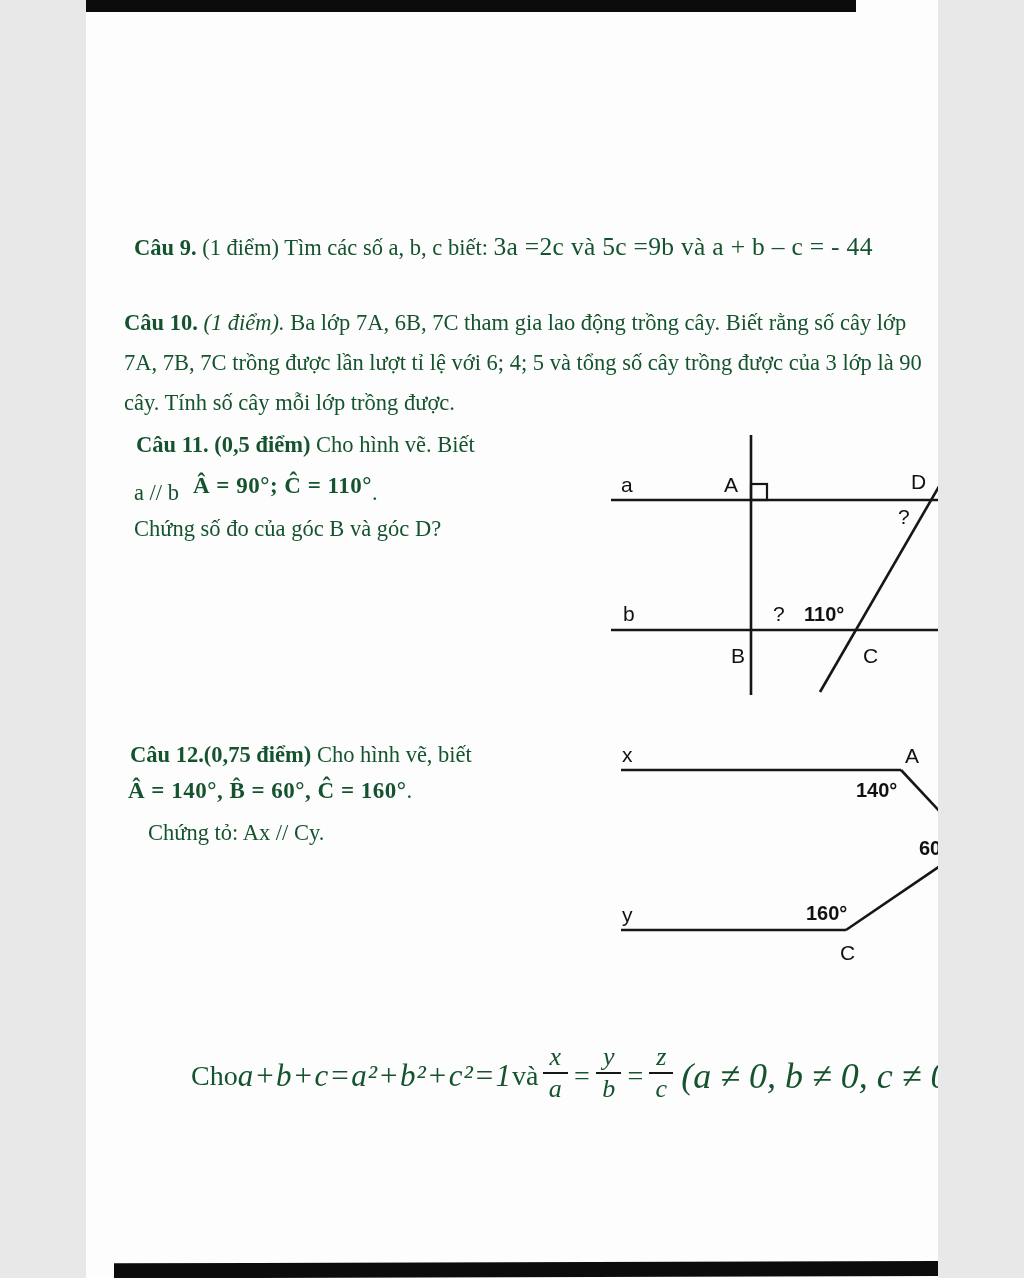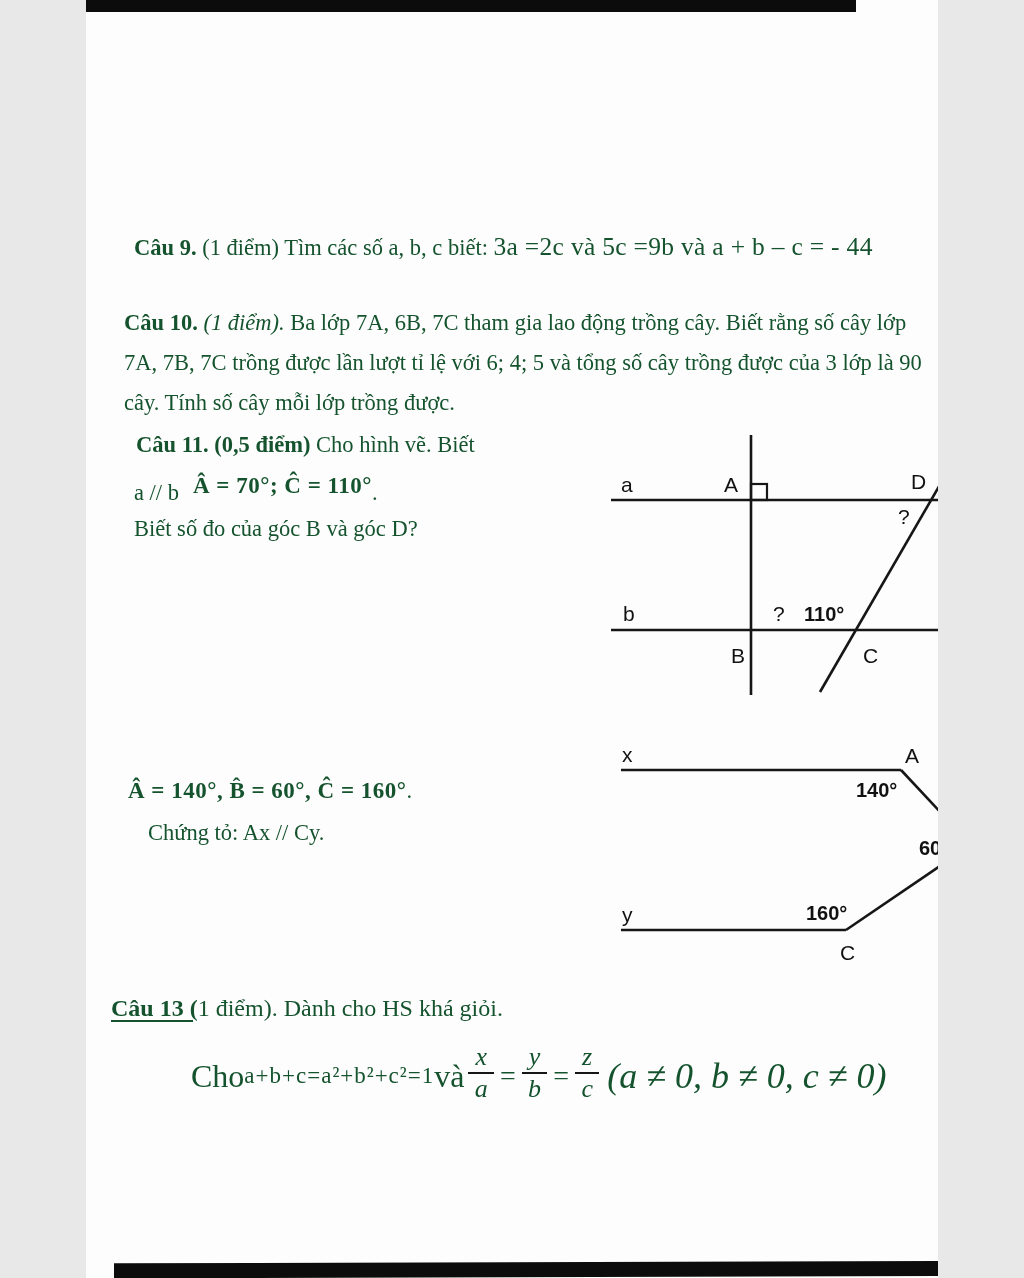--- a/index.html
+++ b/index.html
@@ -23,22 +23,22 @@
   .q9-math{font-size:25.5px;letter-spacing:0.3px;}
   .formula{font-weight:bold;font-size:23px;letter-spacing:0.5px;}
   .raised{position:relative;top:-7px;margin-left:14px;}
   svg .ln{stroke:#161616;stroke-width:2.6;fill:none;}
   svg .ln-thin{stroke:#161616;stroke-width:2.2;fill:none;}
   .fl{font-family:"Liberation Sans", sans-serif;font-size:21px;fill:#111;}
   .flb{font-family:"Liberation Sans", sans-serif;font-size:20px;font-weight:bold;fill:#111;}
   .q13-head{font-size:24px;}
   .u{text-decoration:underline;text-underline-offset:4px;}
   .mathrow{display:flex;align-items:center;}
-  .bigmath{font-size:23px;letter-spacing:1px;}
-  .plain{font-size:32px;}
+  .bigmath{font-size:31px;font-style:italic;letter-spacing:1px;}
+  .plain{font-size:28px;}
   .frac{display:inline-flex;flex-direction:column;align-items:center;font-style:italic;font-size:26px;line-height:1.1;margin:0 4px;transform:translateY(-3px);}
   .frac .num{padding:0 7px 0;border-bottom:2px solid #161616;}
   .frac .den{padding-top:1px;}
   .eqsign{font-size:28px;margin:0 2px;}
   .cond{font-size:36px;font-style:italic;margin-left:4px;}
 </style>
 </head>
 <body>
 
 <div class="page">
@@ -55,64 +55,64 @@
       <span class="b">Câu 10.</span><span class="i"> (1 điểm).</span><span> Ba lớp 7A, 6B, 7C tham gia lao động trồng cây. Biết rằng số cây lớp</span>
     </div>
     <div class="nowrap">7A, 7B, 7C trồng được lần lượt tỉ lệ với 6; 4; 5 và tổng số cây trồng được của 3 lớp là 90</div>
     <div class="nowrap">cây. Tính số cây mỗi lớp trồng được.</div>
   </div>
 
   <div class="abs nowrap body-txt" style="left:50px;top:432px;">
     <span class="b">Câu 11. (0,5 điểm)</span><span> Cho hình vẽ. Biết</span>
   </div>
   <div class="abs nowrap body-txt" style="left:48px;top:480px;">
-    <span>a // b</span><span class="formula raised">Â = 70°; Ĉ = 110°</span><span>.</span>
+    <span>a // b</span><span class="formula raised">Â = 90°; Ĉ = 110°</span><span>.</span>
   </div>
-  <div class="abs nowrap body-txt" style="left:48px;top:516px;">Biết số đo của góc B và góc D?</div>
+  <div class="abs nowrap body-txt" style="left:48px;top:516px;">Chứng số đo của góc B và góc D?</div>
 
   <svg class="abs" style="left:515px;top:430px;" width="390" height="270" viewBox="0 0 390 270">
     <line class="ln" x1="10" y1="70" x2="380" y2="70"></line>
     <line class="ln" x1="10" y1="200" x2="380" y2="200"></line>
     <line class="ln" x1="150" y1="5" x2="150" y2="265"></line>
     <line class="ln" x1="366" y1="8" x2="219" y2="262"></line>
     <rect class="ln-thin" x="150" y="54" width="16" height="16"></rect>
     <text class="fl" x="20" y="62">a</text>
     <text class="fl" x="123" y="62">A</text>
     <text class="fl" x="310" y="59">D</text>
     <text class="fl" x="297" y="94">?</text>
     <text class="fl" x="22" y="191">b</text>
     <text class="fl" x="172" y="191">?</text>
     <text class="flb" x="203" y="191">110°</text>
     <text class="fl" x="130" y="233">B</text>
     <text class="fl" x="262" y="233">C</text>
   </svg>
 
+  <div class="abs nowrap body-txt" style="left:44px;top:742px;">
+    <span class="b">Câu 12.(0,75 điểm)</span><span> Cho hình vẽ, biết</span>
+  </div>
   <div class="abs nowrap" style="left:42px;top:778px;">
     <span class="formula">Â = 140°, B̂ = 60°, Ĉ = 160°</span><span class="body-txt">.</span>
   </div>
   <div class="abs nowrap body-txt" style="left:62px;top:820px;">Chứng tỏ: Ax // Cy.</div>
 
   <svg class="abs" style="left:520px;top:735px;" width="400" height="245" viewBox="0 0 400 245">
     <line class="ln" x1="15" y1="35" x2="295" y2="35"></line>
     <line class="ln" x1="295" y1="35" x2="365" y2="110"></line>
     <line class="ln" x1="365" y1="110" x2="240" y2="195"></line>
     <line class="ln" x1="15" y1="195" x2="240" y2="195"></line>
     <text class="fl" x="16" y="27">x</text>
     <text class="fl" x="299" y="28">A</text>
     <text class="flb" x="250" y="62">140°</text>
     <text class="fl" x="373" y="111">B</text>
     <text class="flb" x="313" y="120">60°</text>
     <text class="fl" x="16" y="187">y</text>
     <text class="flb" x="200" y="185">160°</text>
     <text class="fl" x="234" y="225">C</text>
   </svg>
 
-  <div class="abs nowrap q13-head" style="left:25px;top:995px;">
-    <span class="b u">Câu 13 (</span><span>1 điểm). Dành cho HS khá giỏi.</span>
-  </div>
 
   <div class="abs nowrap mathrow" style="left:105px;top:1040px;height:72px;">
     <span class="plain">Cho </span>
     <span class="bigmath">a+b+c=a²+b²+c²=1</span>
     <span class="plain"> và </span>
     <span class="frac">
       <span class="num">x</span>
       <span class="den">a</span>
     </span>
     <span class="eqsign">=</span>

